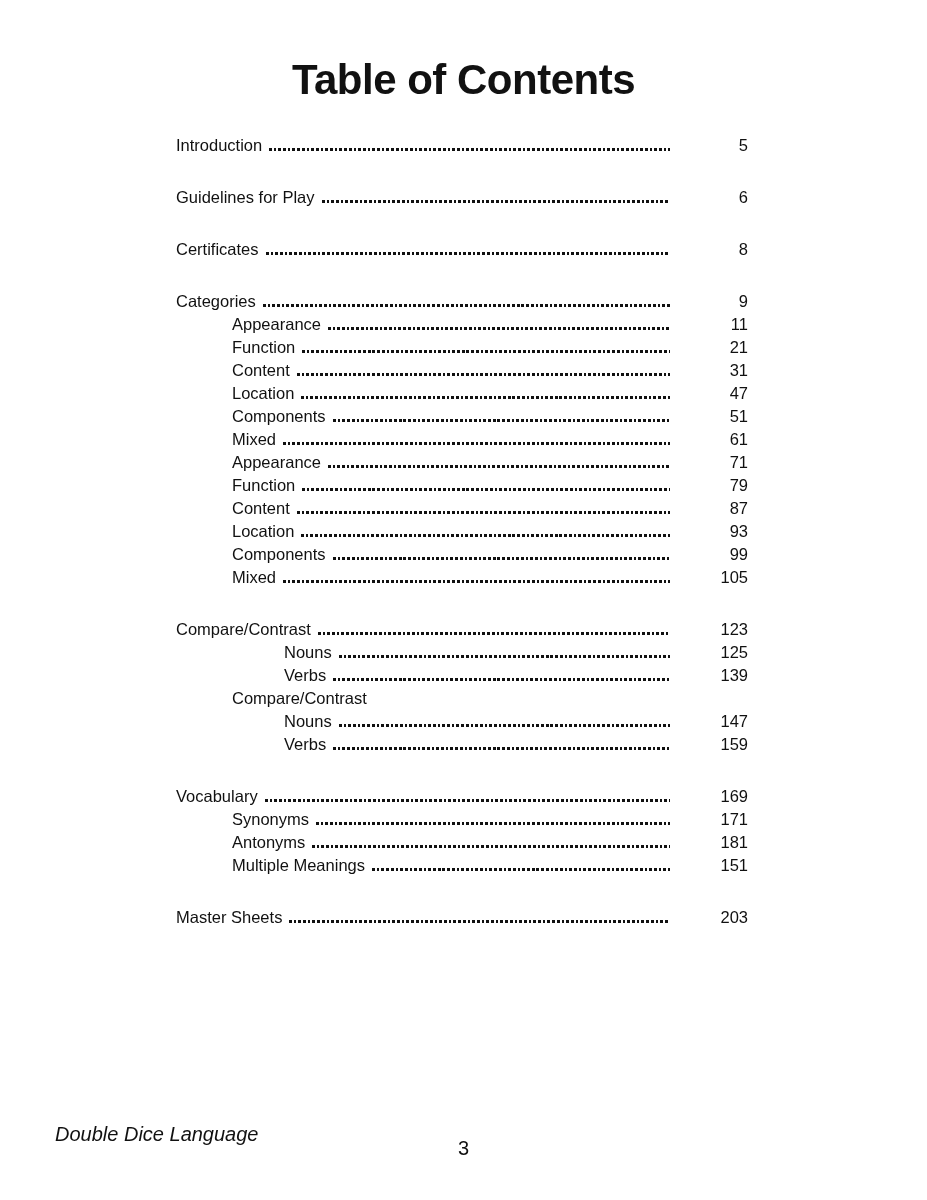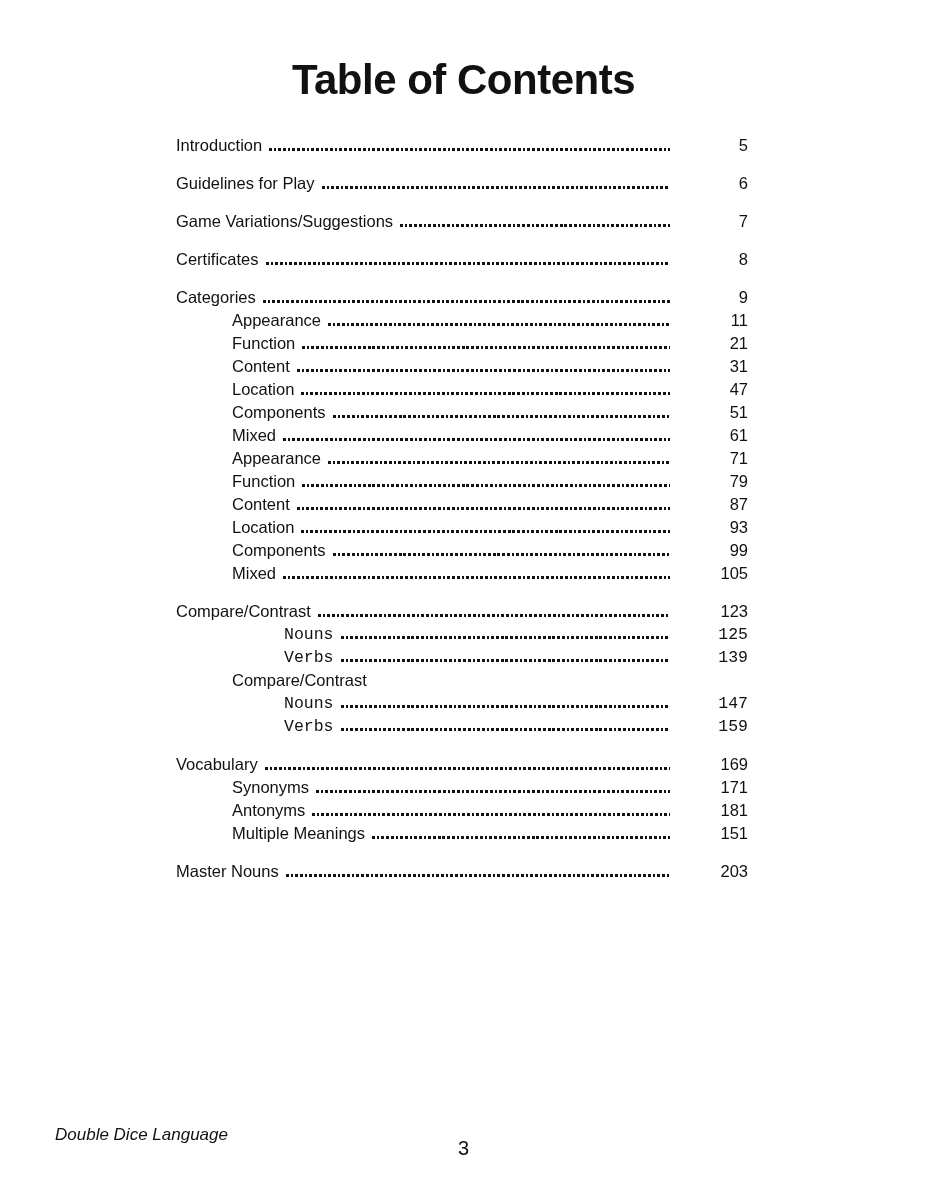--- a/index.html
+++ b/index.html
@@ -28,43 +28,43 @@
     width: 572px;
   }
   .toc-row {
     display: flex;
     align-items: baseline;
     height: 23px;
     line-height: 23px;
     font-size: 16.5px;
     white-space: nowrap;
   }
-  .toc-row.section-start { margin-top: 15px; justify-content: center; }
+  .toc-row.section-start { margin-top: 29px; justify-content: center; }
   .toc-row.indent-1 { padding-left: 56px; }
-  .toc-row.indent-2 { padding-left: 108px; font-family: Liberation Mono, monospace; }
+  .toc-row.indent-2 { padding-left: 108px; }
   .toc-label { flex: 0 0 auto; }
   .toc-leader {
     flex: 1 1 auto;
     height: 3px;
     margin: 0 5px 0 7px;
     background: repeating-linear-gradient(90deg, #111 0, #111 2.7px, transparent 2.7px, transparent 4.7px);
   }
   .toc-row.no-leader .toc-leader { background: none; }
   .toc-page {
     flex: 0 0 auto;
     width: 73px;
     text-align: right;
   }
   .toc-row.no-leader .toc-page { visibility: hidden; }
   .footer-left {
     position: absolute;
     left: 55px;
     top: 1126px;
     font-style: italic;
-    font-size: 17px;
+    font-size: 20px;
     line-height: 17.5px;
   }
   .footer-page-number {
     position: absolute;
     top: 1136px;
     left: 0;
     width: 927px;
     text-align: center;
     font-size: 20px;
     line-height: 24px;
@@ -80,25 +80,20 @@
     <span class="toc-label">Introduction</span>
     <span class="toc-leader"></span>
     <span class="toc-page">5</span>
   </div>
     <div class="toc-row indent-0 section-start">
     <span class="toc-label">Guidelines for Play</span>
     <span class="toc-leader"></span>
     <span class="toc-page">6</span>
   </div>
     <div class="toc-row indent-0 section-start">
-    <span class="toc-label">Game Variations/Suggestions</span>
-    <span class="toc-leader"></span>
-    <span class="toc-page">7</span>
-  </div>
-    <div class="toc-row indent-0 section-start">
     <span class="toc-label">Certificates</span>
     <span class="toc-leader"></span>
     <span class="toc-page">8</span>
   </div>
     <div class="toc-row indent-0 section-start">
     <span class="toc-label">Categories</span>
     <span class="toc-leader"></span>
     <span class="toc-page">9</span>
   </div>
     <div class="toc-row indent-1">
@@ -205,21 +200,21 @@
     <span class="toc-label">Antonyms</span>
     <span class="toc-leader"></span>
     <span class="toc-page">181</span>
   </div>
     <div class="toc-row indent-1">
     <span class="toc-label">Multiple Meanings</span>
     <span class="toc-leader"></span>
     <span class="toc-page">151</span>
   </div>
     <div class="toc-row indent-0 section-start">
-    <span class="toc-label">Master Nouns</span>
+    <span class="toc-label">Master Sheets</span>
     <span class="toc-leader"></span>
     <span class="toc-page">203</span>
   </div>
   </div>
 
 <div class="footer-left">
   <div>Double Dice Language</div>
 </div>
 
 <div class="footer-page-number">3</div>

